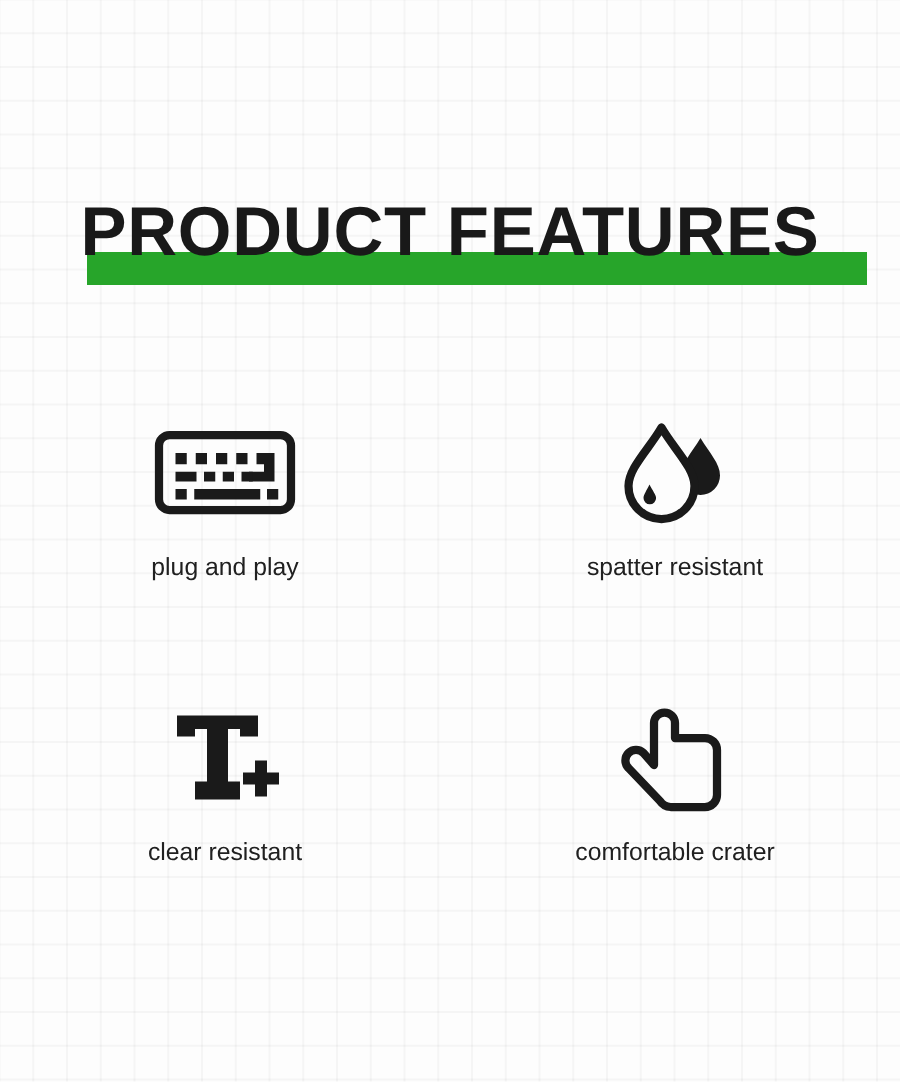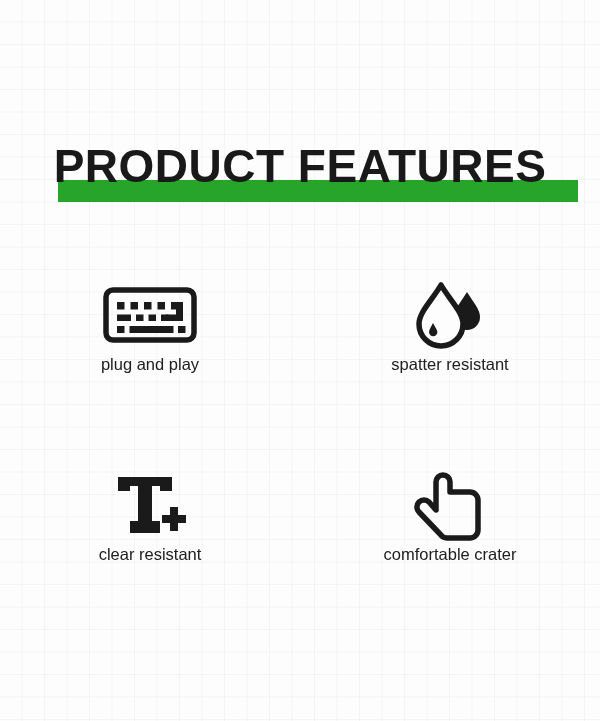--- a/index.html
+++ b/index.html
@@ -29,21 +29,20 @@
     box-sizing: border-box;
   }
 
   
   #title-block {
     position: absolute;
     left: 0;
     top: 128px;
     width: 600px;
     height: 72px;
-    margin-top: 12px;
   }
   #title-bar {
     position: absolute;
     left: 58px;
     top: 40px;
     width: 520px;
     height: 22px;
     background: #27a52a;
   }
   #title-text {
@@ -80,20 +79,21 @@
     align-items: center;
     justify-content: flex-start;
   }
   .feature-icon {
     height: 78px;
     display: flex;
     align-items: center;
     justify-content: center;
   }
   .feature-label {
+    margin-top: 14px;
     font-family: "Liberation Sans", sans-serif;
     font-size: 16.5px;
     color: #202020;
     text-align: center;
     line-height: 20px;
     white-space: nowrap;
   }
   svg { display: block; }
 </style>
 </head>

